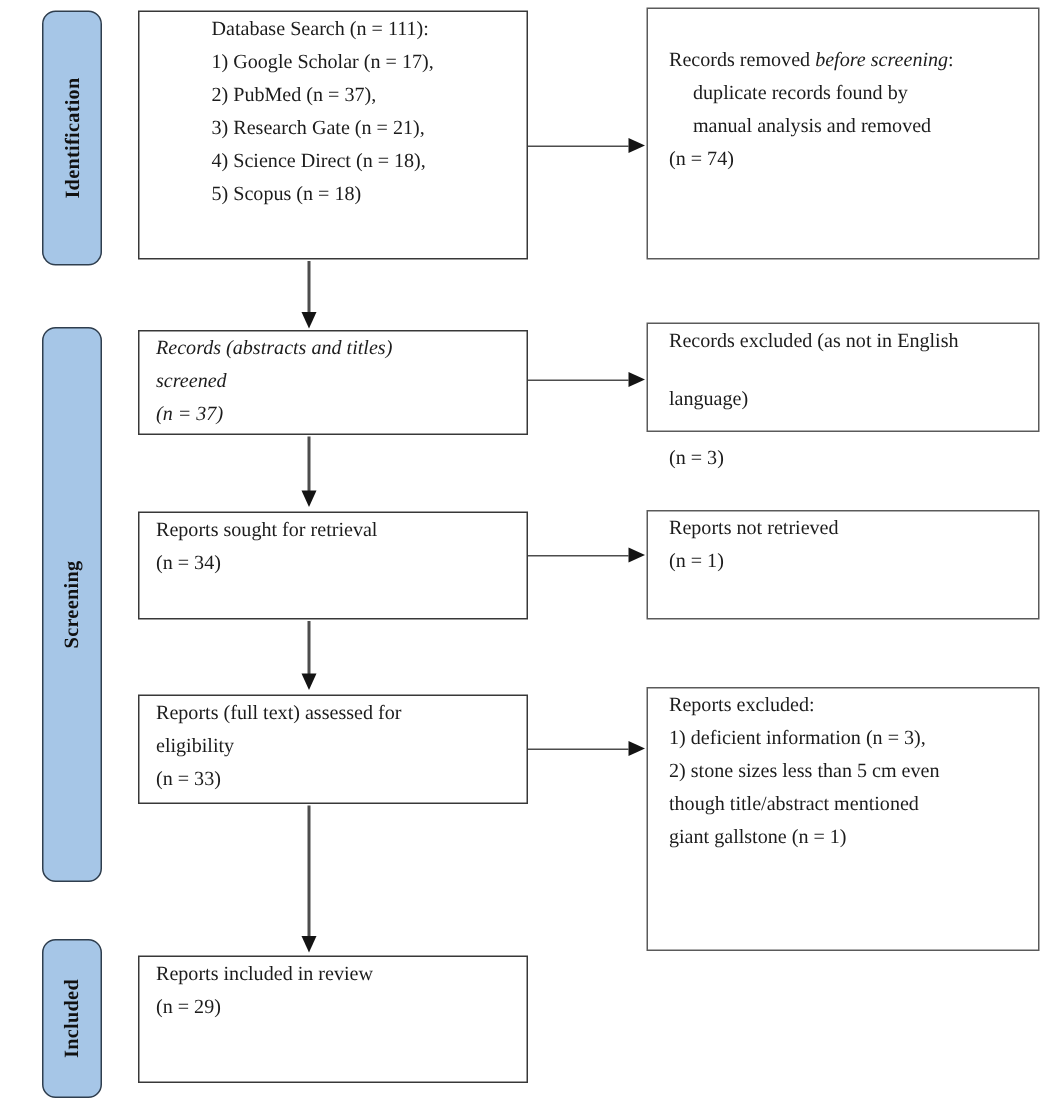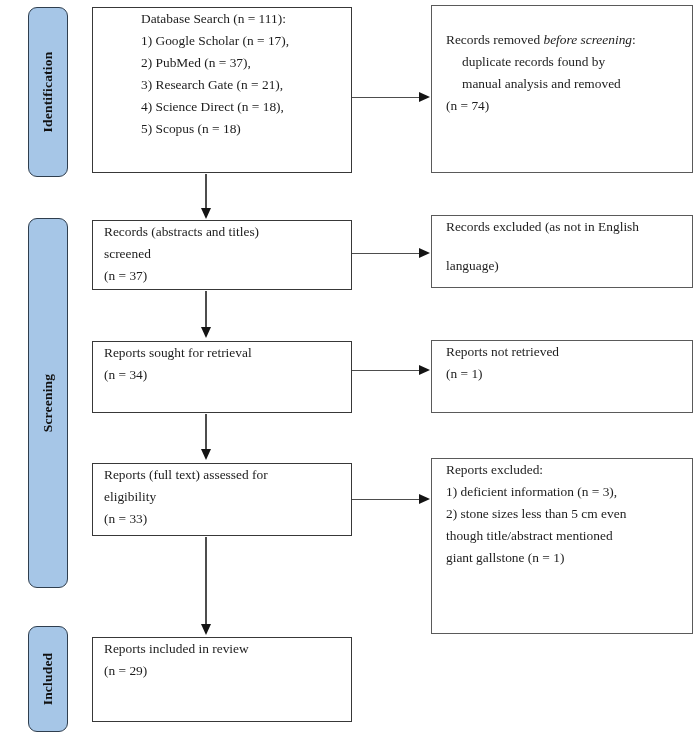--- a/index.html
+++ b/index.html
@@ -77,21 +77,21 @@
 
   <div class="box main" style="top:7px;height:166px;">
     <div class="line pad-big">Database Search (n = 111):</div>
     <div class="line pad-big">1) Google Scholar (n = 17),</div>
     <div class="line pad-big">2) PubMed (n = 37),</div>
     <div class="line pad-big">3) Research Gate (n = 21),</div>
     <div class="line pad-big">4) Science Direct (n = 18),</div>
     <div class="line pad-big">5) Scopus (n = 18)</div>
   </div>
 
-  <div class="box main" style="top:220px;height:70px;">
+  <div class="box main" style="top:220px;height:70px;font-style:italic;">
     <div class="line">Records (abstracts and titles)</div>
     <div class="line">screened</div>
     <div class="line">(n = 37)</div>
   </div>
 
   <div class="box main" style="top:341px;height:72px;">
     <div class="line">Reports sought for retrieval</div>
     <div class="line">(n = 34)</div>
   </div>
 
@@ -109,20 +109,21 @@
   <div class="box side" style="top:5px;height:168px;justify-content:flex-start;padding-top:23px;">
     <div class="line"><span>Records removed </span><span class="italic">before screening</span><span>:</span></div>
     <div class="line indent">duplicate records found by</div>
     <div class="line indent">manual analysis and removed</div>
     <div class="line">(n = 74)</div>
   </div>
 
   <div class="box side" style="top:215px;height:73px;gap:17px;">
     <div class="line">Records excluded (as not in English</div>
     <div class="line">language)</div>
+    <div class="line">(n = 3)</div>
   </div>
 
   <div class="box side" style="top:340px;height:73px;">
     <div class="line">Reports not retrieved</div>
     <div class="line">(n = 1)</div>
   </div>
 
   <div class="box side" style="top:458px;height:176px;">
     <div class="line">Reports excluded:</div>
     <div class="line">1) deficient information (n = 3),</div>

